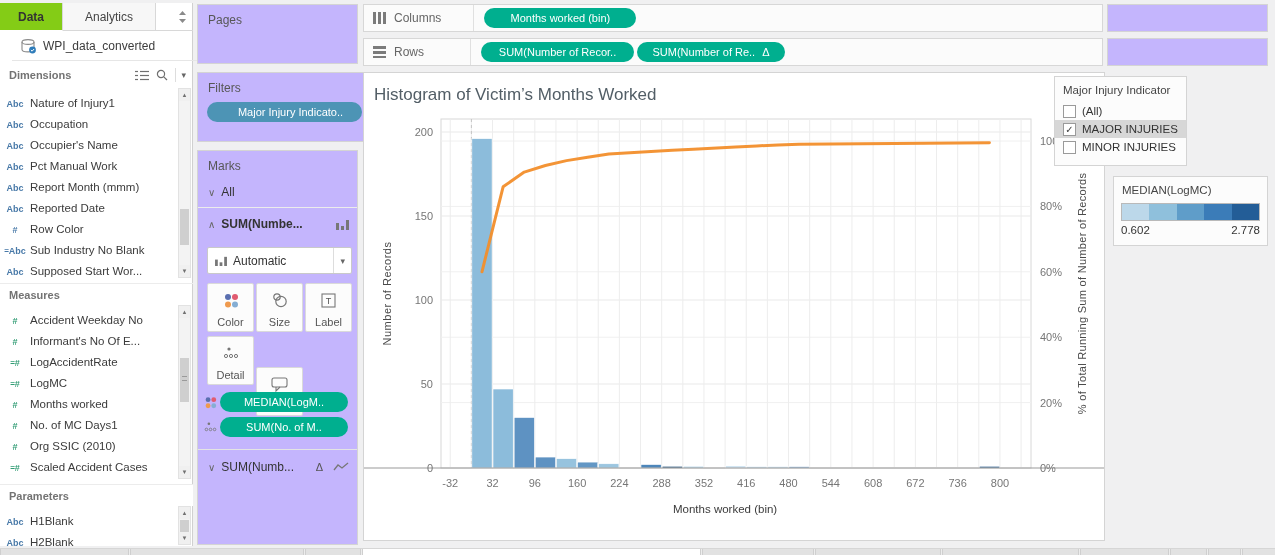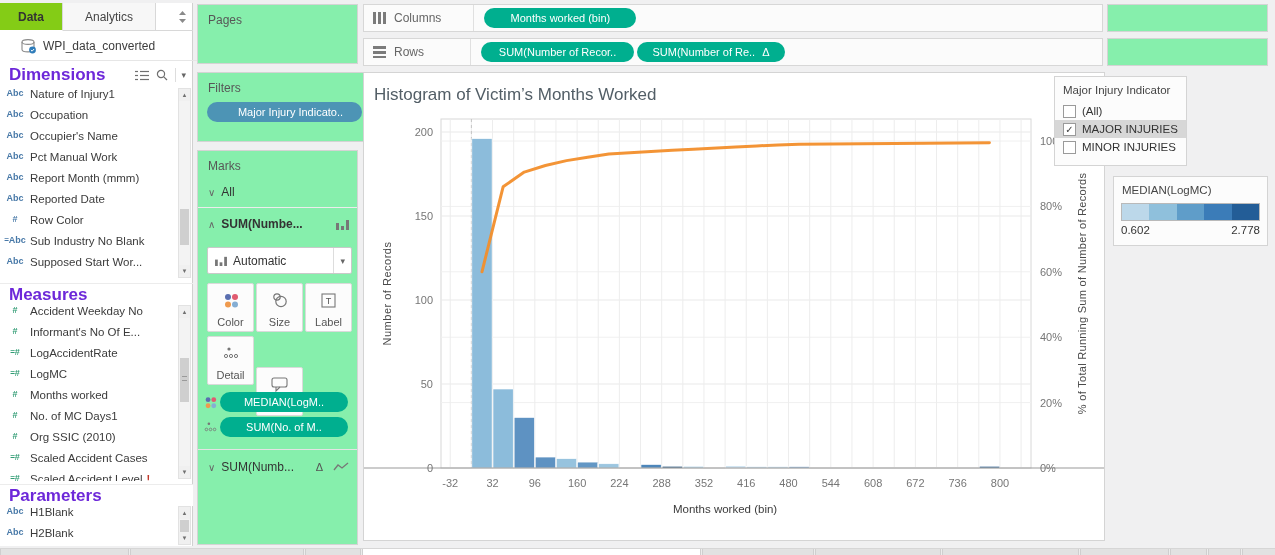--- a/index.html
+++ b/index.html
@@ -1,26 +1,26 @@
 <!DOCTYPE html>
 <html><head>
 <meta charset="utf-8">
 <style>
   html,body{margin:0;padding:0;}
   .screen{position:relative;width:1275px;height:555px;background:#f0f0f1;overflow:hidden;
           font-family:"Liberation Sans","DejaVu Sans",sans-serif;color:#333;}
   .abs{position:absolute;box-sizing:border-box;}
-  .card{position:absolute;box-sizing:border-box;background:#86efac;border:1px solid #d4d4d4;}
+  .card{position:absolute;box-sizing:border-box;background:#c4b5fd;border:1px solid #d4d4d4;}
   .card-label{font-size:12px;color:#575757;}
-  .sec-h{font-weight:bold;font-size:17px;color:#6d28d9;}
+  .sec-h{font-weight:bold;font-size:11px;color:#737373;}
   .pill{display:flex;align-items:center;justify-content:center;height:20px;border-radius:10px;
         color:#fff;font-size:11px;white-space:nowrap;overflow:hidden;padding:0 10px;cursor:default;}
   .pill.green{background:#00af8f;}
   .pill.blue{background:#4d94b5;padding-left:22px;}
-  .field-row{display:flex;align-items:flex-start;height:21px;font-size:11.5px;color:#3b3b3b;white-space:nowrap;}
+  .field-row{display:flex;align-items:flex-end;height:21px;font-size:11.5px;color:#3b3b3b;white-space:nowrap;}
   .ficon{width:30px;flex:0 0 30px;text-align:center;font-size:9px;font-weight:bold;letter-spacing:0;}
   .ficon.dim{color:#4879a8;}
   .ficon.meas{color:#319c74;}
   .ficon .eq{font-size:8px;vertical-align:1px;}
   .err{color:#c0392b;font-weight:bold;margin-left:4px;font-size:11px;}
   .sb{position:absolute;width:13px;background:#f3f3f3;border:1px solid #e2e2e2;box-sizing:border-box;}
   .sb .ar{position:absolute;left:0;right:0;height:12px;text-align:center;font-size:6px;color:#707070;line-height:12px;background:#f0f0f0;}
   .sb .th{position:absolute;left:1px;right:1px;background:#cfcfcf;}
   .mbtn{position:absolute;width:45px;height:47px;border:1px solid #dadada;background:#fcfcfc;border-radius:2px;}
   .mbtn .lb{position:absolute;left:0;right:0;bottom:3px;text-align:center;font-size:11px;color:#555;}

